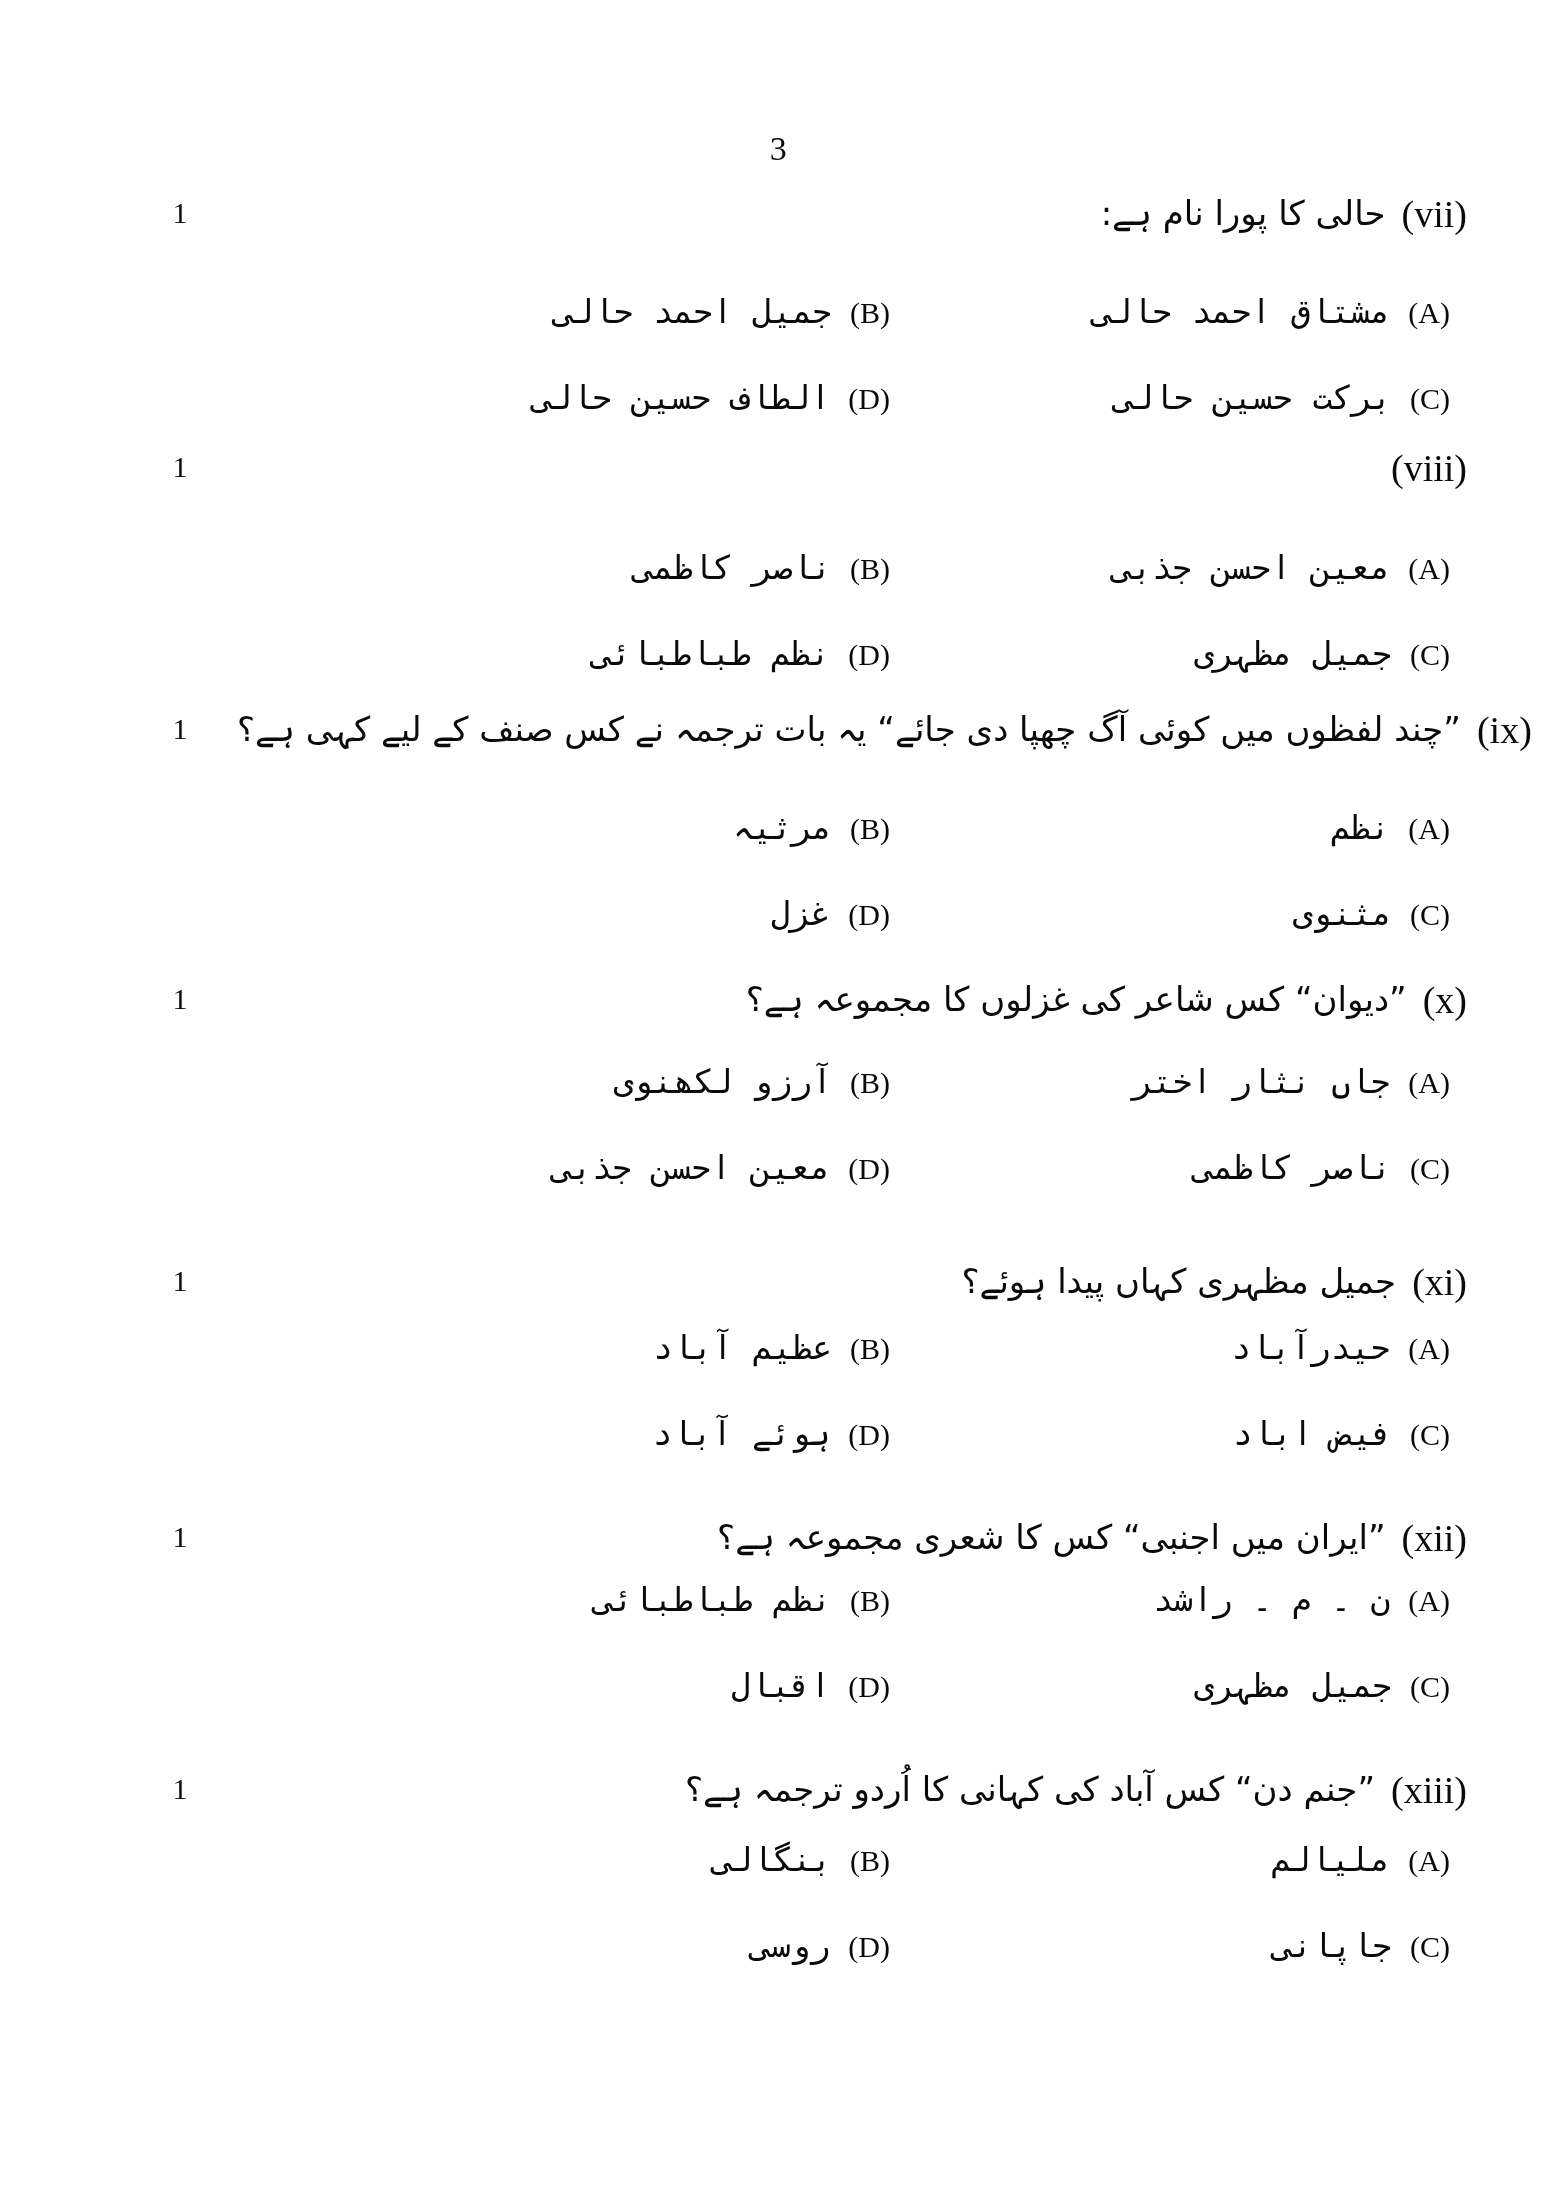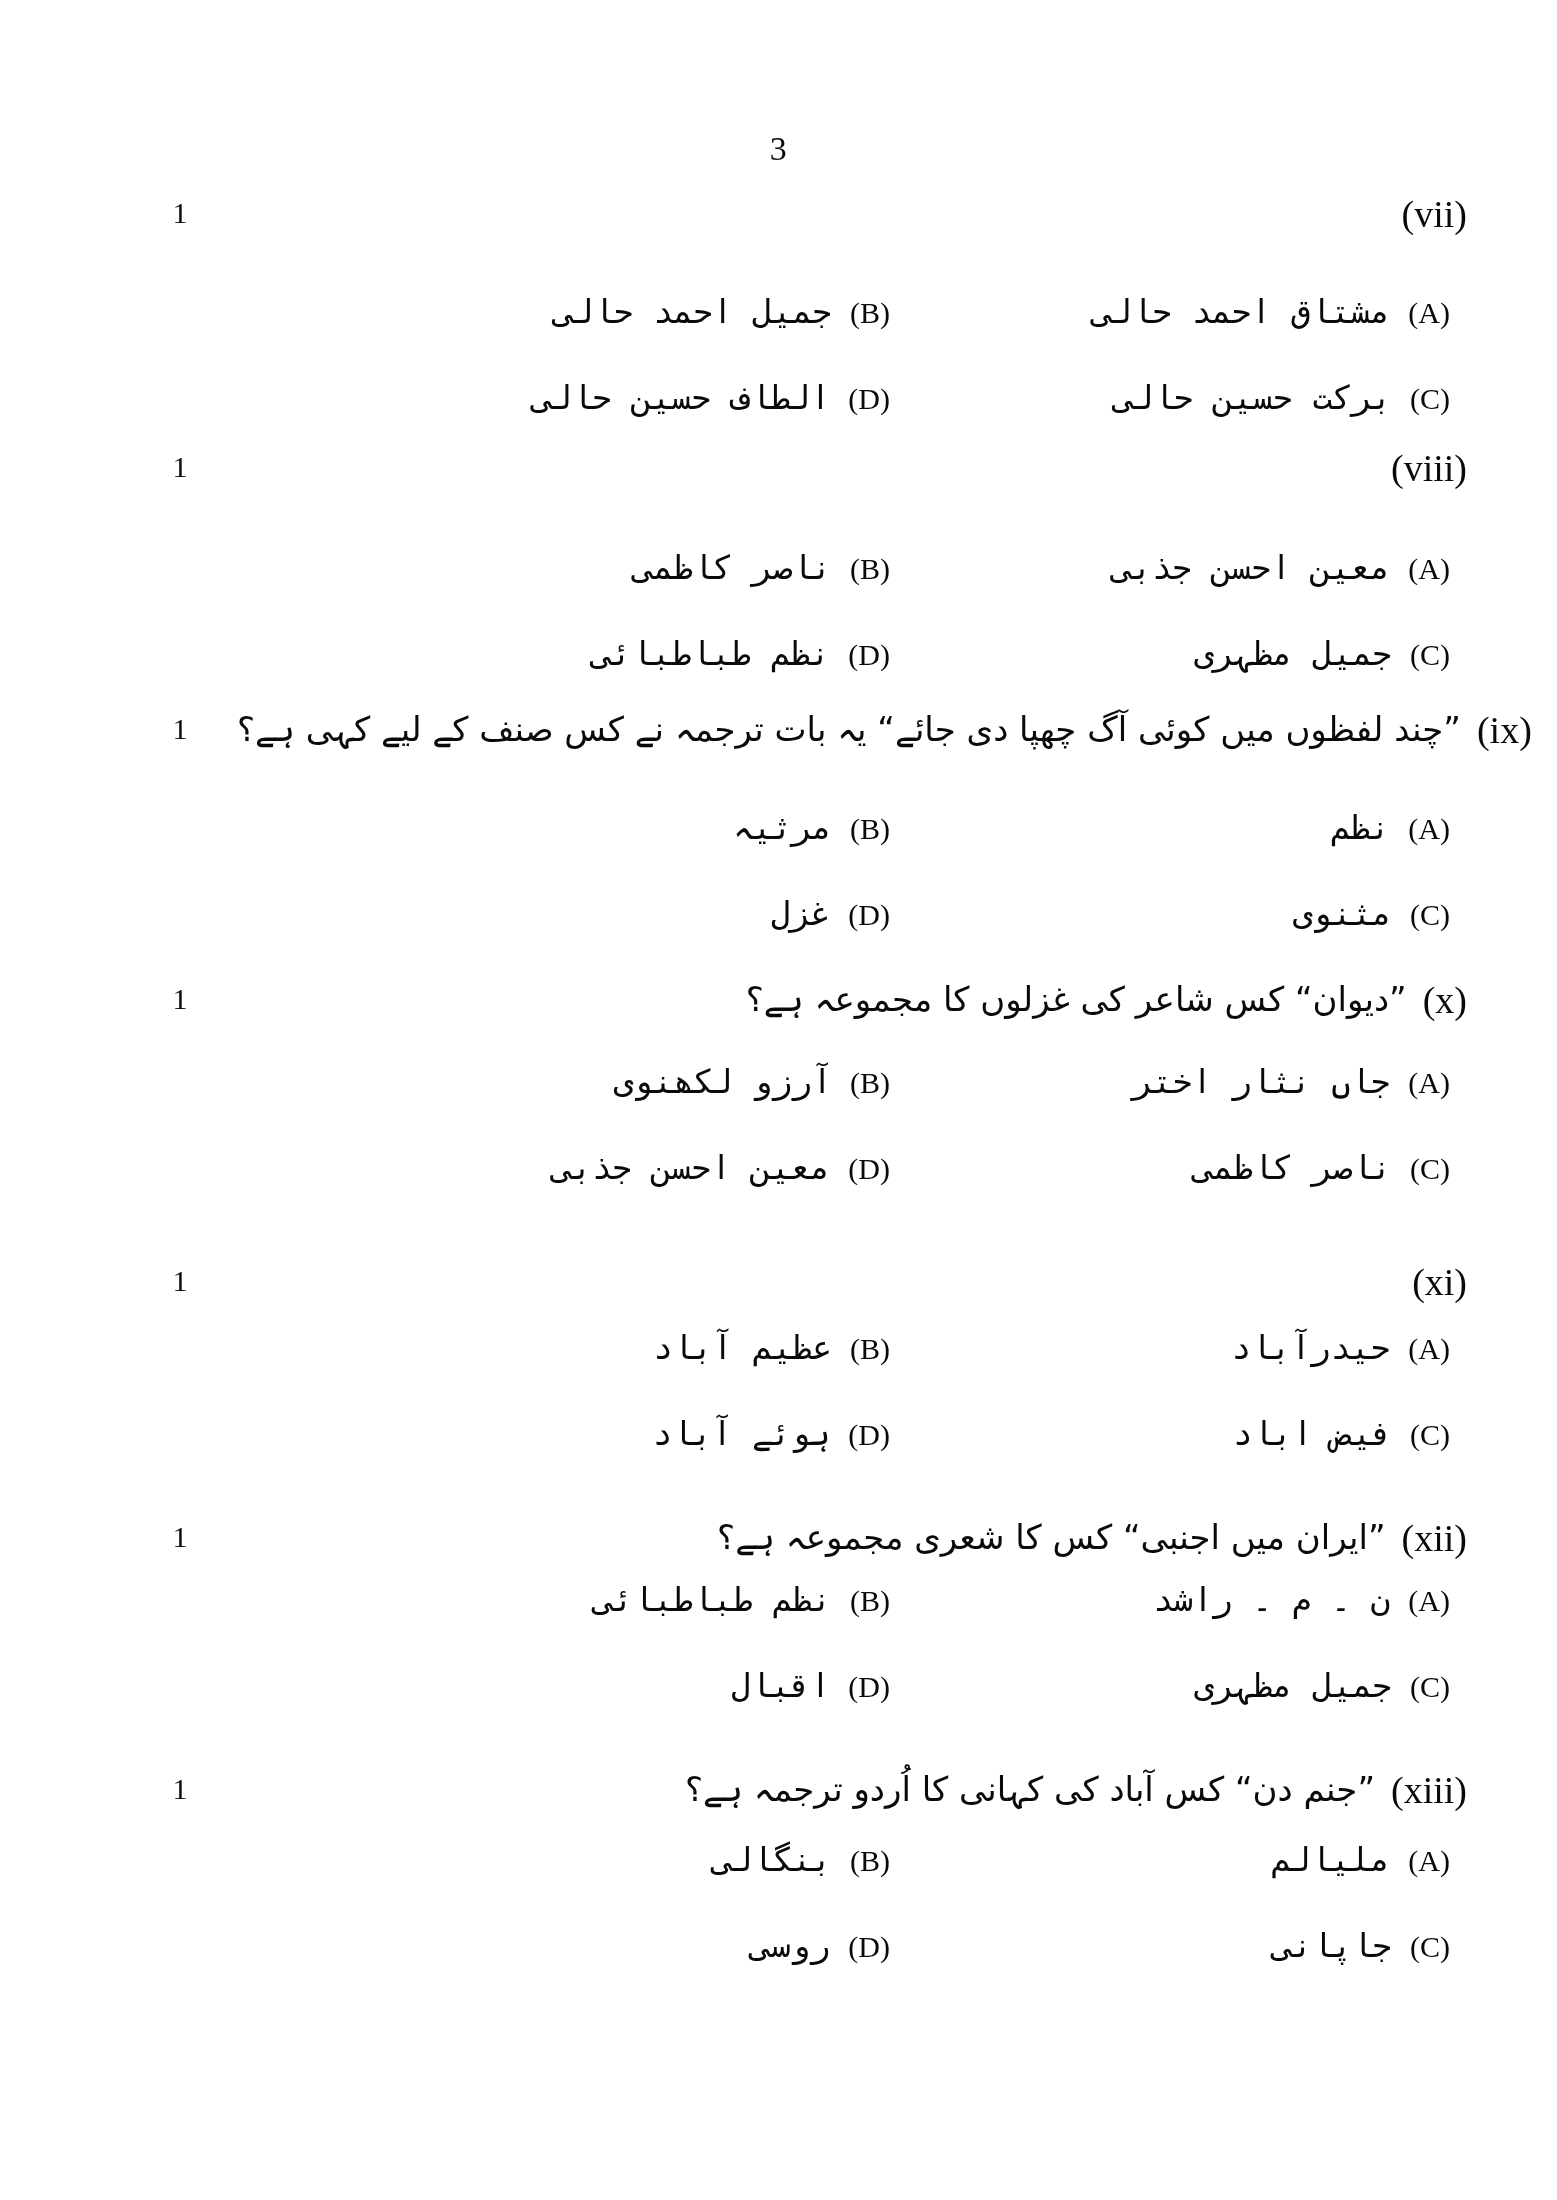--- a/index.html
+++ b/index.html
@@ -117,20 +117,21 @@
 
 <div class="page">
 
   <div class="page-number">3</div>
 
   <div id="questions-root">
       <div class="question-block" style="top: 196px;">
         <div class="marks">1</div>
         <div class="stem">
           <span class="q-num">(vii)</span>
+          <span class="q-text">حالی کا پورا نام ہے:</span>
         </div>
         <div class="options" style="top: 96px;">
           <div class="option-row">
             <div class="option col-right">
               <span class="opt-label">(A)</span>
               <span class="opt-text">مشتاق احمد حالی</span>
             </div>
             <div class="option col-left">
               <span class="opt-label">(B)</span>
               <span class="opt-text">جمیل احمد حالی</span>
@@ -231,20 +232,21 @@
               <span class="opt-label">(D)</span>
               <span class="opt-text">معین احسن جذبی</span>
             </div>
           </div>
         </div>
       </div>
       <div class="question-block" style="top: 1264px;">
         <div class="marks">1</div>
         <div class="stem">
           <span class="q-num">(xi)</span>
+          <span class="q-text">جمیل مظہری کہاں پیدا ہوئے؟</span>
         </div>
         <div class="options" style="top: 64px;">
           <div class="option-row">
             <div class="option col-right">
               <span class="opt-label">(A)</span>
               <span class="opt-text">حیدرآباد</span>
             </div>
             <div class="option col-left">
               <span class="opt-label">(B)</span>
               <span class="opt-text">عظیم آباد</span>

